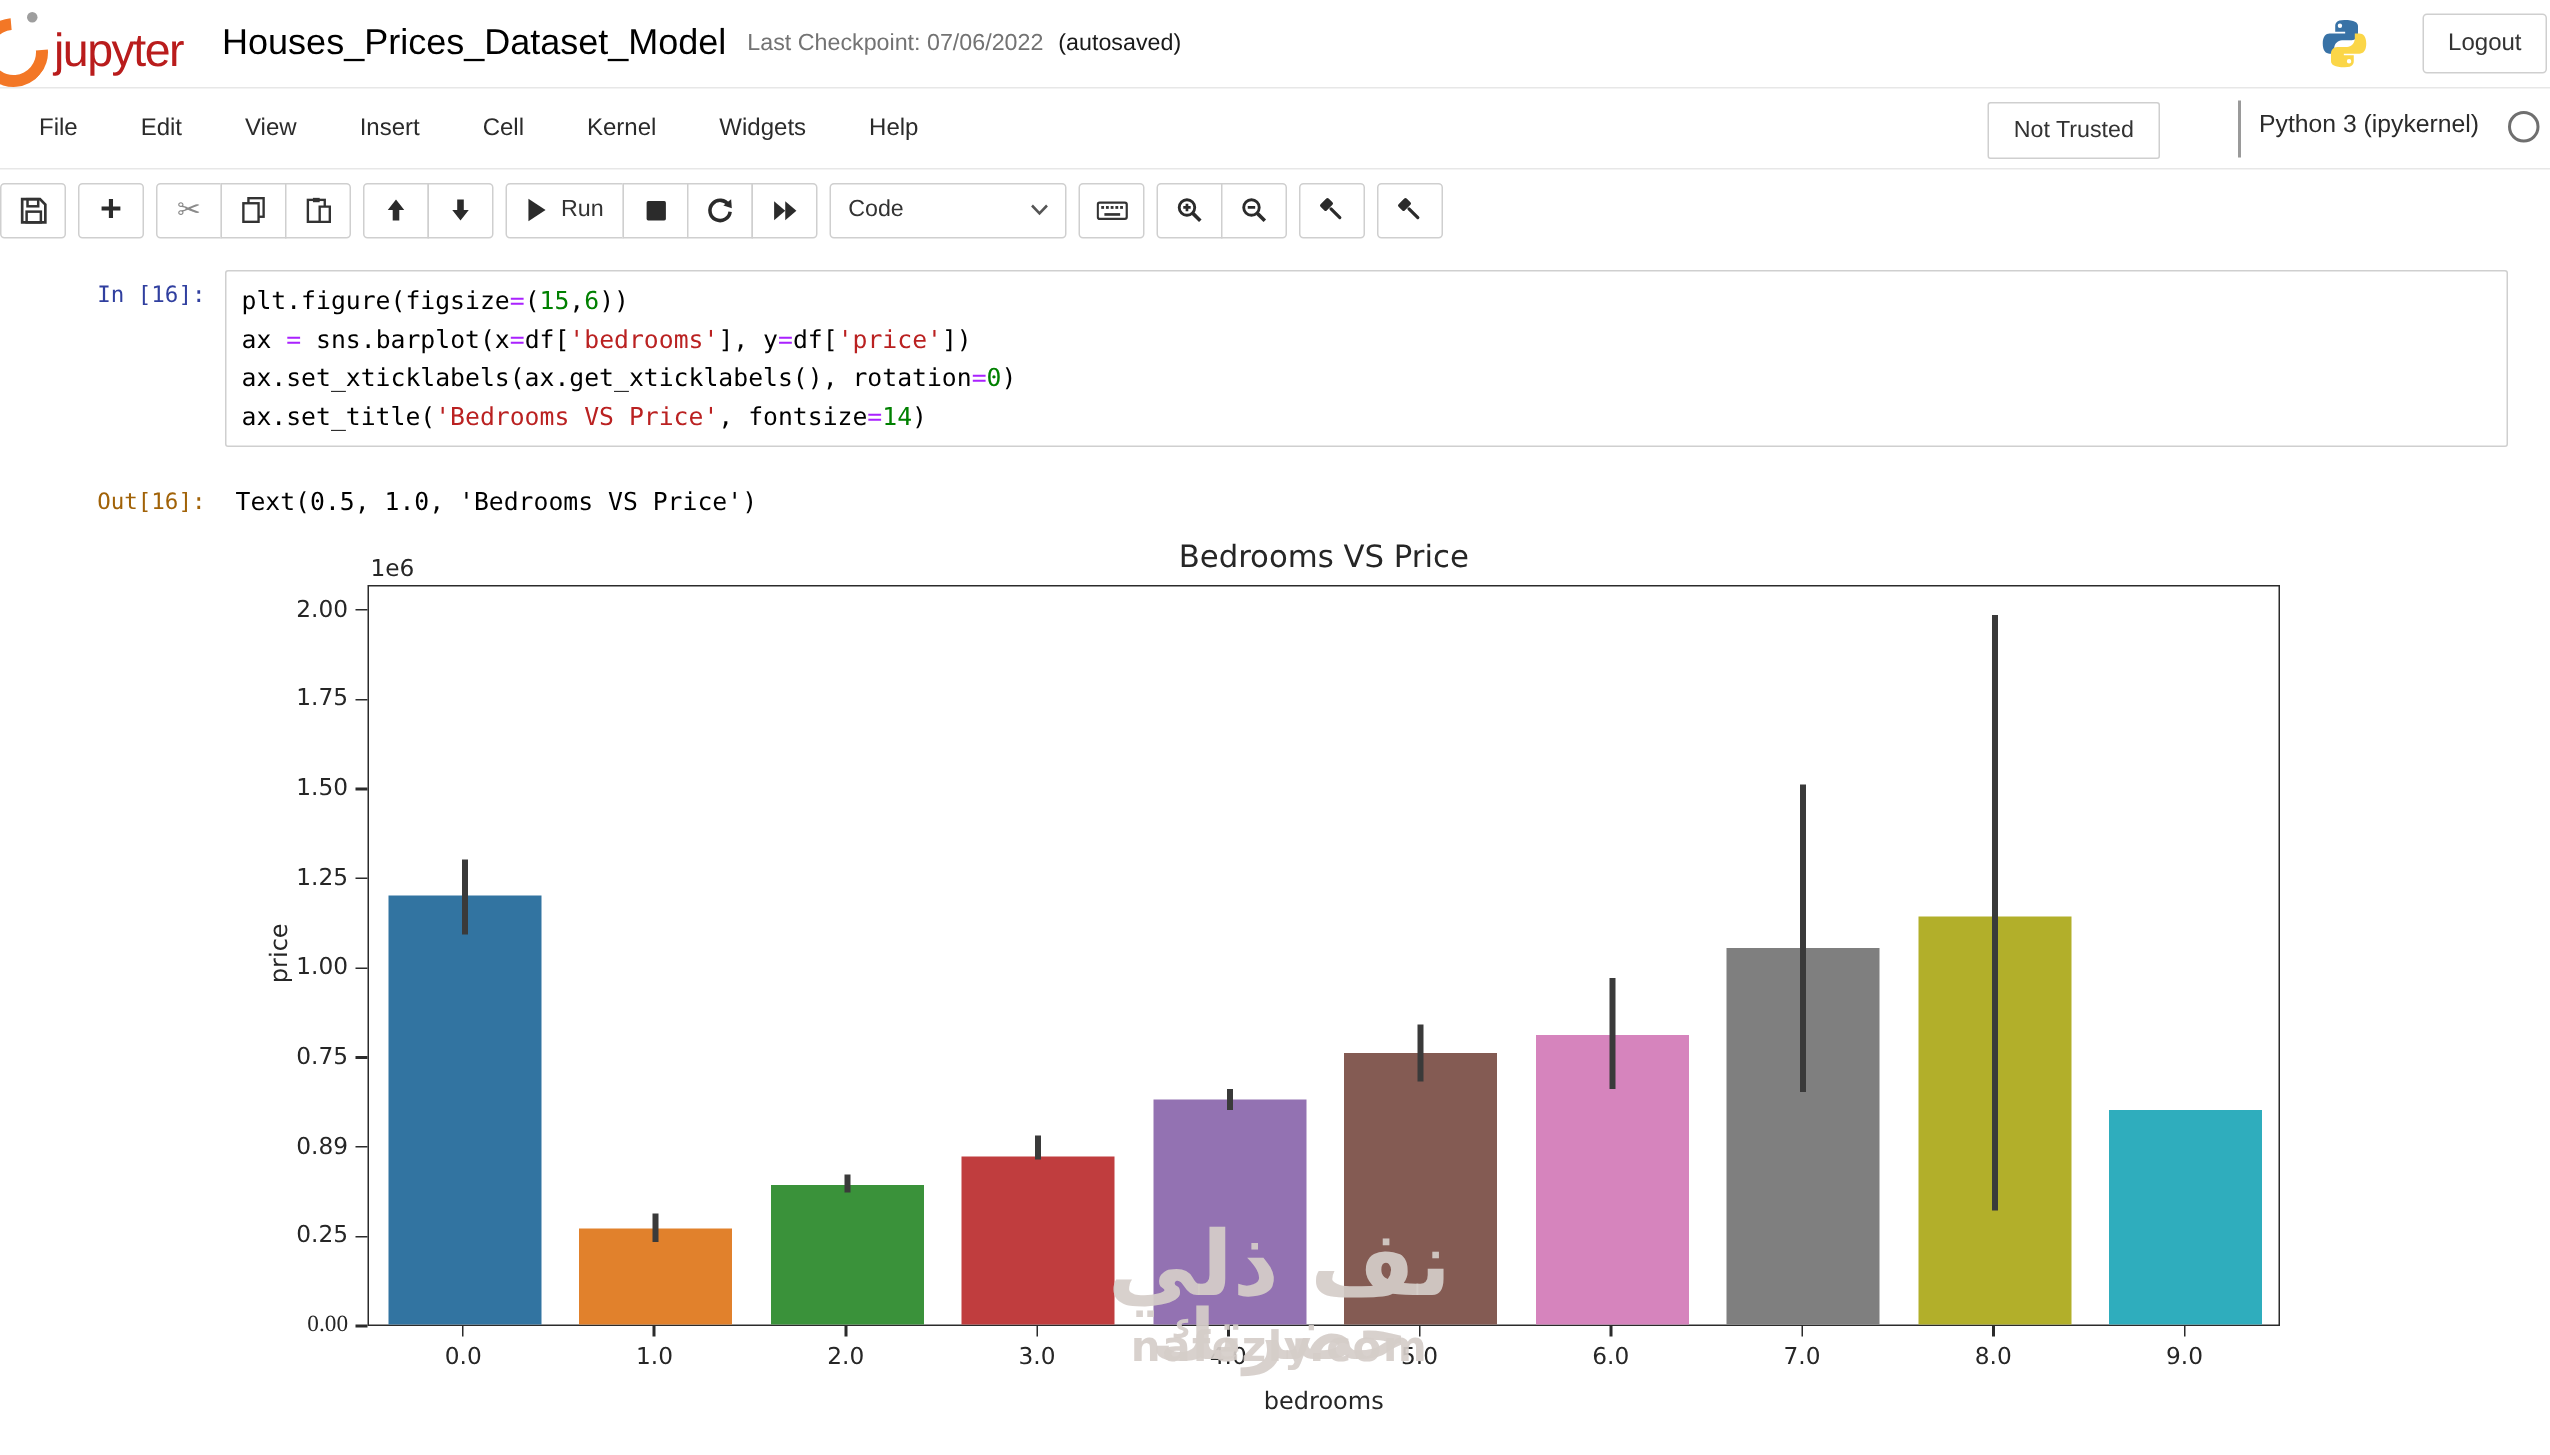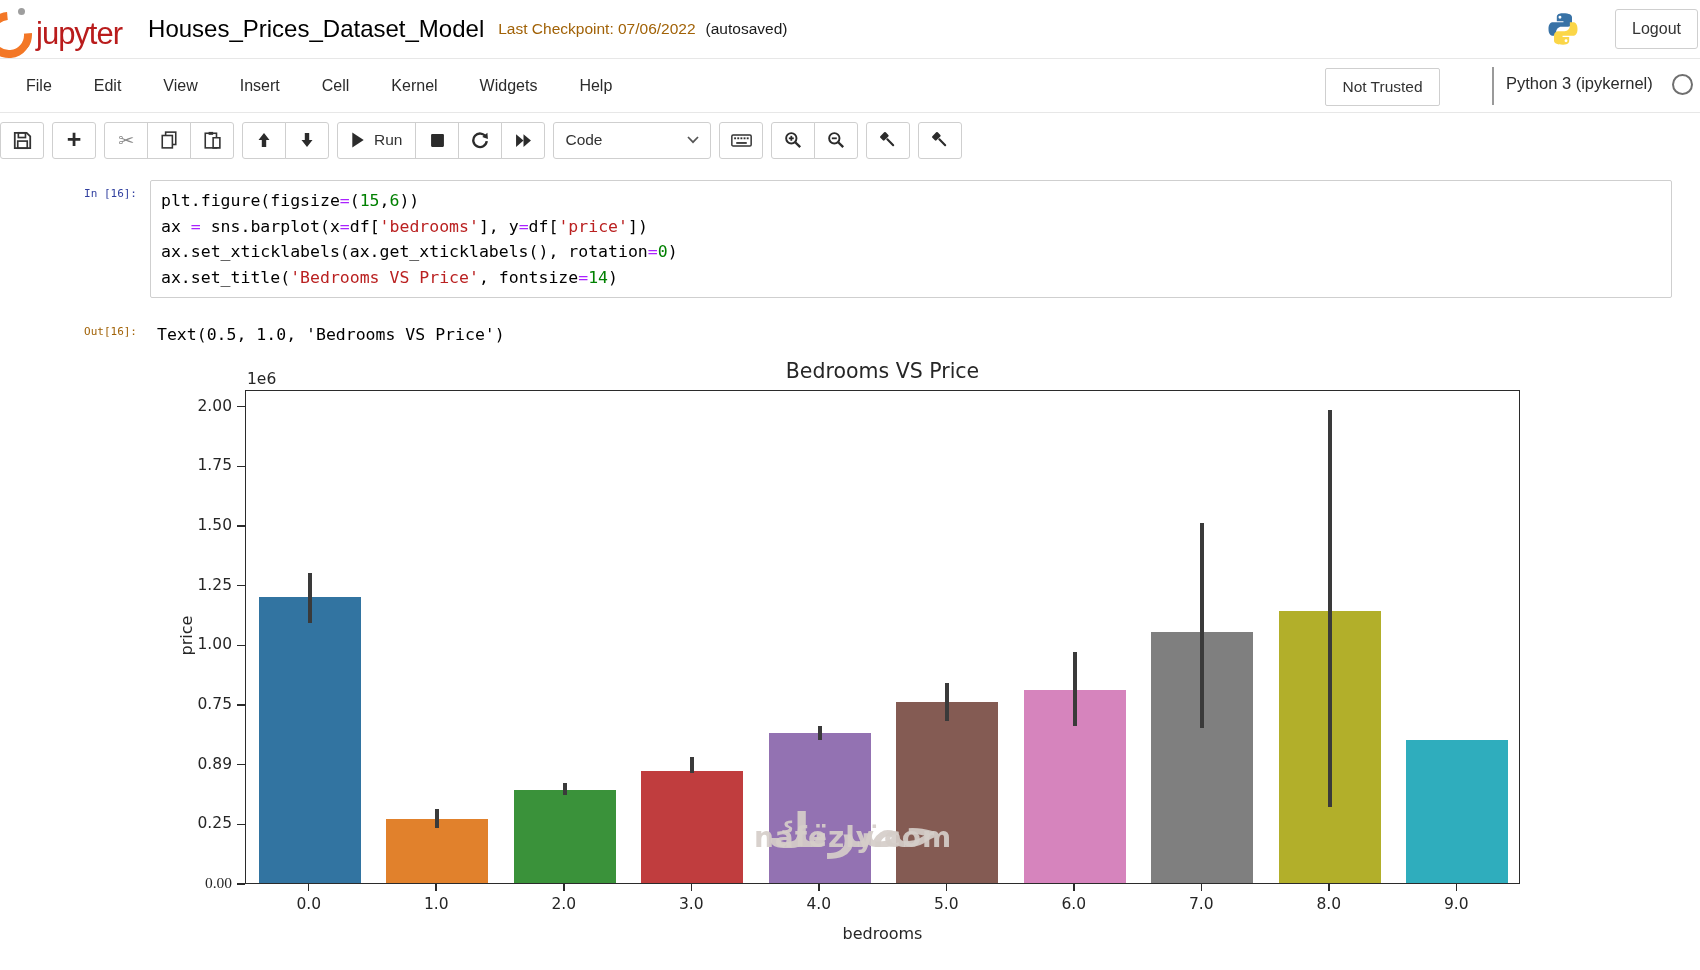--- a/index.html
+++ b/index.html
@@ -7,21 +7,21 @@
   .page{position:relative;width:1700px;height:970px;overflow:hidden;background:#fff;}
 
   
   .header{position:relative;height:58px;border-bottom:1px solid #e7e7e7;display:flex;align-items:center;}
   .brand{display:flex;align-items:flex-end;margin-left:-14px;}
   .jlogo{position:relative;width:44px;height:44px;margin:4px 6px 2px 0;}
   .jlogo .ring{position:absolute;left:0;top:4px;width:30px;height:30px;border:8px solid #F37726;border-radius:50%;border-top-color:transparent;transform:rotate(40deg);}
   .jlogo .moon{position:absolute;left:32px;top:0;width:7px;height:7px;border-radius:50%;background:#9e9e9e;}
   .brand-text{font-size:31px;color:#b91c1c;letter-spacing:-1px;padding-bottom:2px;}
   .nb-title{font-size:24px;color:#000;margin-left:26px;}
-  .checkpoint{font-size:15.5px;color:#a16207;margin-left:14px;}
+  .checkpoint{font-size:15.5px;color:#737373;margin-left:14px;}
   .autosaved{font-size:15.5px;color:#1a1a1a;margin-left:10px;}
   .header-right{position:absolute;right:0;top:0;height:58px;display:flex;align-items:center;}
   .pylogo{margin-right:34px;}
   .logout-btn{height:38px;padding:0 16px;border:1px solid #cfcfcf;border-radius:3px;background:#fff;font-size:16px;color:#333;display:flex;align-items:center;margin-right:2px;}
 
   
   .menubar{position:relative;height:53px;display:flex;align-items:center;border-bottom:1px solid #e7e7e7;}
   .menu-item{font-size:16px;color:#2b2b2b;padding:0 21px;cursor:pointer;}
   .menu-item:first-child{padding-left:26px;}
   .trust-btn{position:absolute;left:1325px;top:9px;width:113px;height:36px;border:1px solid #cfcfcf;border-radius:2px;background:#fff;font-size:15.5px;color:#333;display:flex;align-items:center;justify-content:center;}
@@ -38,21 +38,21 @@
   .tgroup .tbtn:last-child{border-radius:0 3px 3px 0;}
   .tgroup .tbtn:only-child{border-radius:3px;}
   .tbtn.save{margin-left:-16px;}
   .tbtn.run{padding:0 13px;gap:9px;}
   .plus-glyph{font-size:25px;font-weight:bold;color:#2b2b2b;line-height:0;padding-bottom:3px;}
   .scissors-glyph{font-size:19px;color:#8a8a8a;}
   .celltype{width:158px;height:37px;border:1px solid #cfcfcf;border-radius:3px;background:#fff;display:flex;align-items:center;justify-content:space-between;padding:0 11px;box-sizing:border-box;font-size:15.5px;color:#333;}
 
   
   .cellrow{display:flex;margin-top:13px;}
-  .promptcol{width:150px;flex:0 0 150px;text-align:right;padding-right:13px;box-sizing:border-box;font-family:"DejaVu Sans Mono","Liberation Mono",monospace;font-size:11px;padding-top:7px;white-space:nowrap;}
+  .promptcol{width:150px;flex:0 0 150px;text-align:right;padding-right:13px;box-sizing:border-box;font-family:"DejaVu Sans Mono","Liberation Mono",monospace;font-size:15px;padding-top:7px;white-space:nowrap;}
   .in-prompt{color:#303F9F;}
   .out-prompt{color:#a16207;}
   .inputbox{flex:1;margin-right:28px;border:1px solid #cfcfcf;border-radius:2px;background:#fff;}
   .codearea{padding:7px 10px;font-family:"DejaVu Sans Mono","Liberation Mono",monospace;font-size:16.5px;line-height:25.5px;color:#000;white-space:pre;}
   .tok-o{color:#AA22FF;}
   .tok-n{color:#008000;}
   .tok-s{color:#BA2121;}
   .exec-note{border-top:1px solid #cfcfcf;padding:4px 9px 5px 9px;font-size:14.5px;color:#3c3c3c;}
   .outrow{margin-top:20px;}
   .outtext{font-family:"DejaVu Sans Mono","Liberation Mono",monospace;font-size:16.5px;color:#000;padding-top:7px;padding-left:7px;white-space:pre;}
@@ -318,20 +318,21 @@
         <div class="bar" style="left: 777.8px; width: 102px; height: 193.3px; background: rgb(214, 132, 189);"></div>
         <div class="errbar" style="left: 826.8px; bottom: 157.5px; height: 74px; background: rgb(58, 58, 58);"></div>
         <div class="bar" style="left: 905.3px; width: 102px; height: 250.6px; background: rgb(127, 127, 127);"></div>
         <div class="errbar" style="left: 954.3px; bottom: 155.1px; height: 205.2px; background: rgb(58, 58, 58);"></div>
         <div class="bar" style="left: 1032.8px; width: 102px; height: 272.1px; background: rgb(178, 175, 42);"></div>
         <div class="errbar" style="left: 1081.8px; bottom: 76.4px; height: 396.2px; background: rgb(58, 58, 58);"></div>
         <div class="bar" style="left: 1160.3px; width: 102px; height: 143.2px; background: rgb(47, 173, 189);"></div>
       </div>
     <div class="xlabel">bedrooms</div>
     <div class="watermark">
+      <div class="wm1">نف ذلي</div>
       <div class="wm2">حضرتك</div>
       <div class="wm3">nafezly.com</div>
     </div>
   <div class="xtick" style="left: 307.9px; top: 536px;"></div>
       <div class="xtlabel" style="left: 308.8px; top: 547px;">0.0</div>
       <div class="xtick" style="left: 435.4px; top: 536px;"></div>
       <div class="xtlabel" style="left: 436.3px; top: 547px;">1.0</div>
       <div class="xtick" style="left: 563px; top: 536px;"></div>
       <div class="xtlabel" style="left: 563.8px; top: 547px;">2.0</div>
       <div class="xtick" style="left: 690.5px; top: 536px;"></div>

